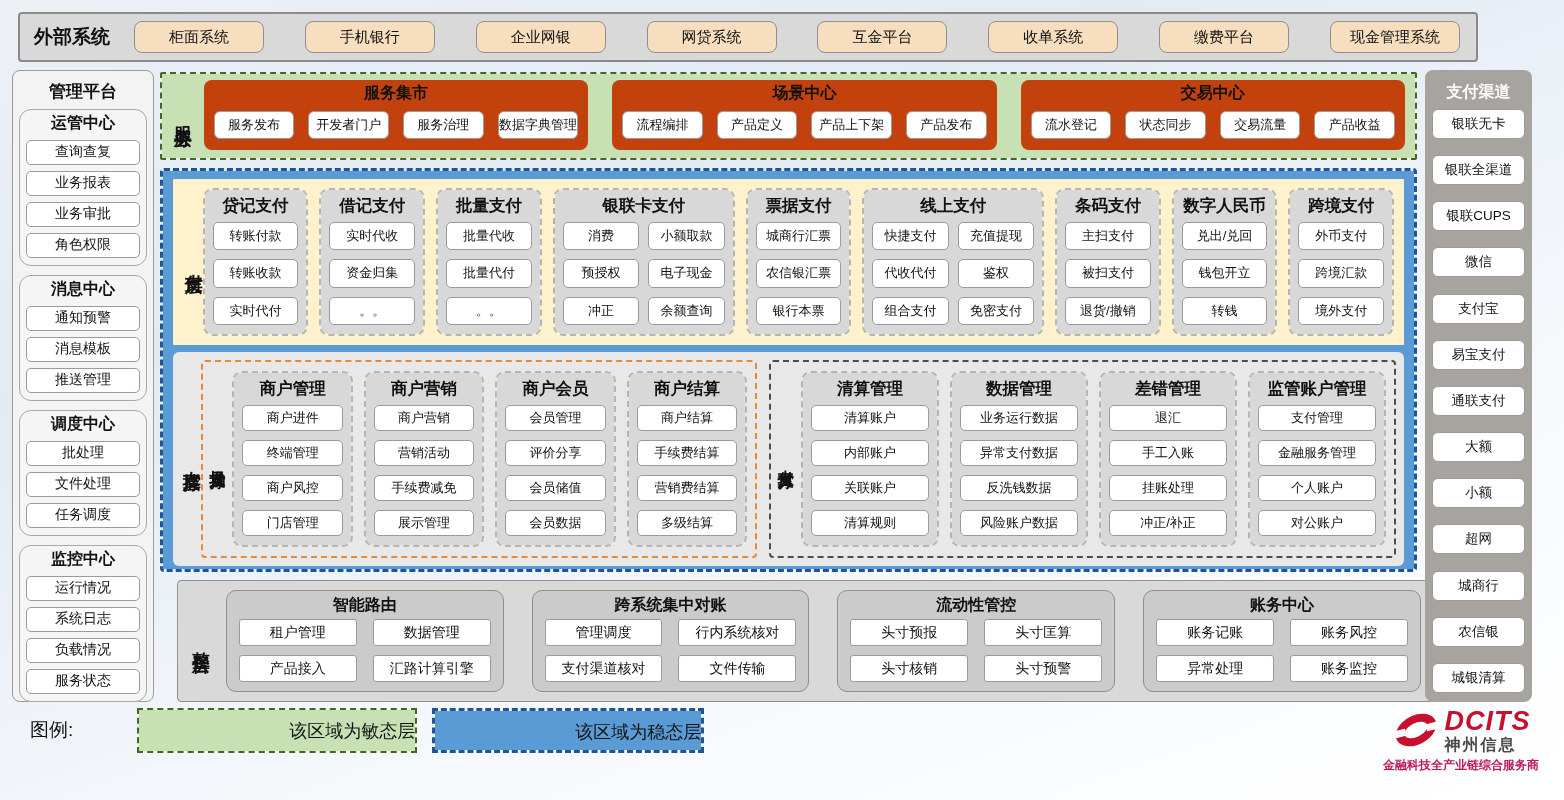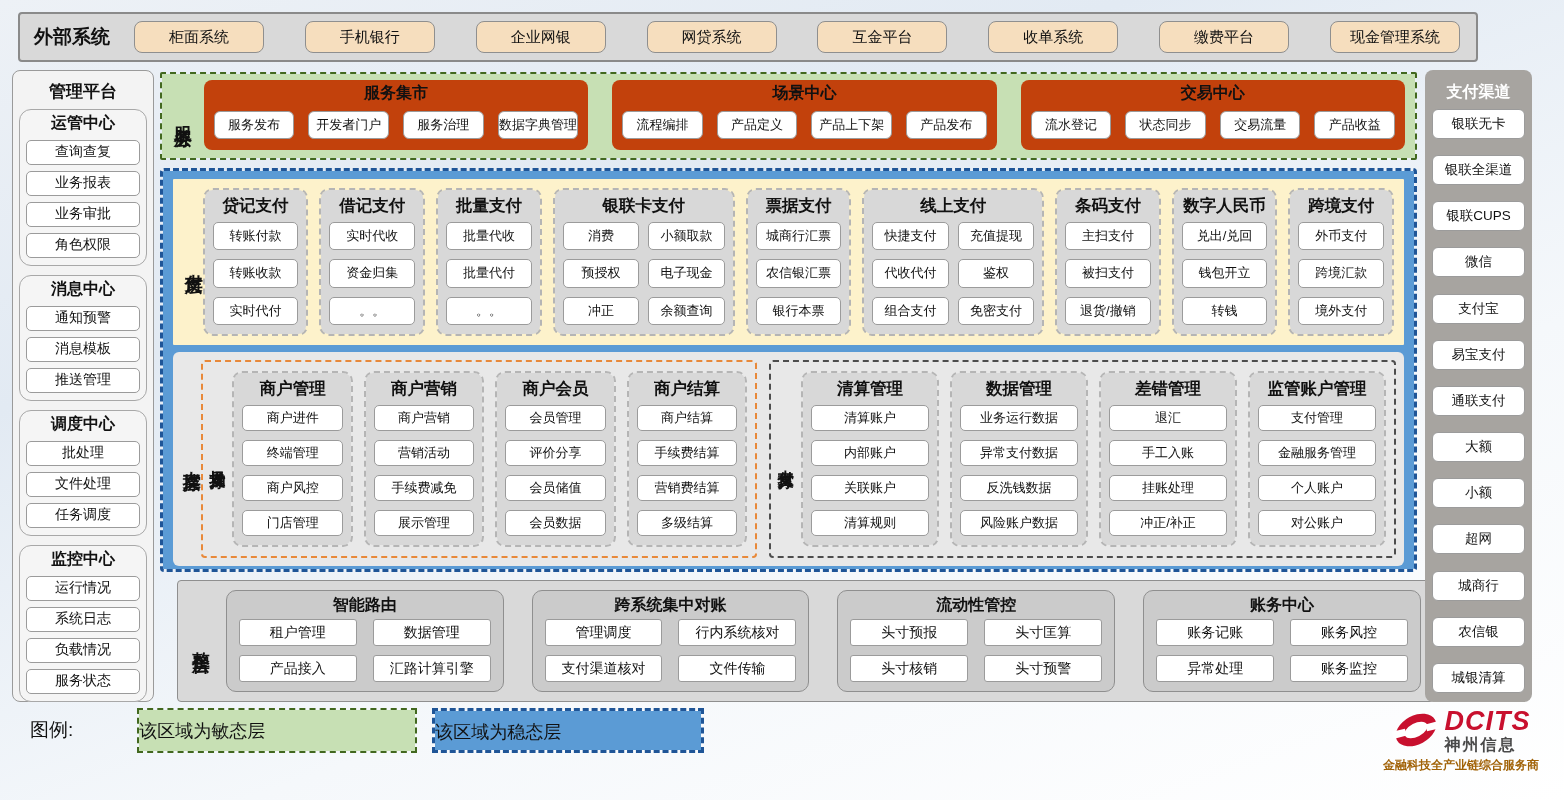--- a/index.html
+++ b/index.html
@@ -77,31 +77,31 @@
   
   .right-sidebar{position:absolute;left:1425px;top:70px;width:107px;height:632px;background:#a7a4a0;
     border-radius:8px;box-sizing:border-box;display:flex;flex-direction:column;padding:6px 7px 9px;}
   .chan-title{color:#fff;font-weight:bold;font-size:16px;text-align:center;padding:6px 0 6px;white-space:nowrap;}
   .chan-items{flex:1;display:flex;flex-direction:column;justify-content:space-between;gap:8px;}
   .chan-btn{height:28px;line-height:27px;font-size:13.5px;border-radius:6px;}
 
   
   .legend{position:absolute;left:30px;top:706px;display:flex;align-items:center;height:48px;}
   .legend-label{font-size:19px;margin-right:64px;}
-  .legend-box{height:45px;line-height:42px;text-align:left;font-size:18px;box-sizing:border-box;}
+  .legend-box{height:45px;line-height:42px;text-align:right;font-size:18px;box-sizing:border-box;}
   .legend-box.green{width:280px;background:#c7e0b4;background-clip:padding-box;border:2px dashed #42681f;margin-right:15px;}
   .legend-box.blue{width:272px;background:#5b9bd5;background-clip:padding-box;border:3px dashed #1f5597;}
 
   
   .logo{position:absolute;right:14px;top:706px;width:178px;display:flex;flex-direction:column;align-items:center;}
   .logo-row{display:flex;align-items:center;gap:5px;}
   .logo-text-col{display:flex;flex-direction:column;line-height:1;}
   .logo-brand{color:#c8102e;font-weight:bold;font-style:italic;font-size:27px;letter-spacing:1px;}
   .logo-name{color:#4a4a4a;font-size:16px;font-weight:bold;letter-spacing:2px;margin-top:2px;}
-  .logo-tagline{color:#a16207;font-size:12px;font-weight:bold;margin-top:3px;white-space:nowrap;}
+  .logo-tagline{color:#be185d;font-size:12px;font-weight:bold;margin-top:3px;white-space:nowrap;}
 </style>
 </head>
 <body>
 
 <div class="topbar">
   <div class="topbar-label">外部系统</div>
   <div class="topbar-items">
       <div class="tan-btn">柜面系统</div>
       <div class="tan-btn">手机银行</div>
       <div class="tan-btn">企业网银</div>

